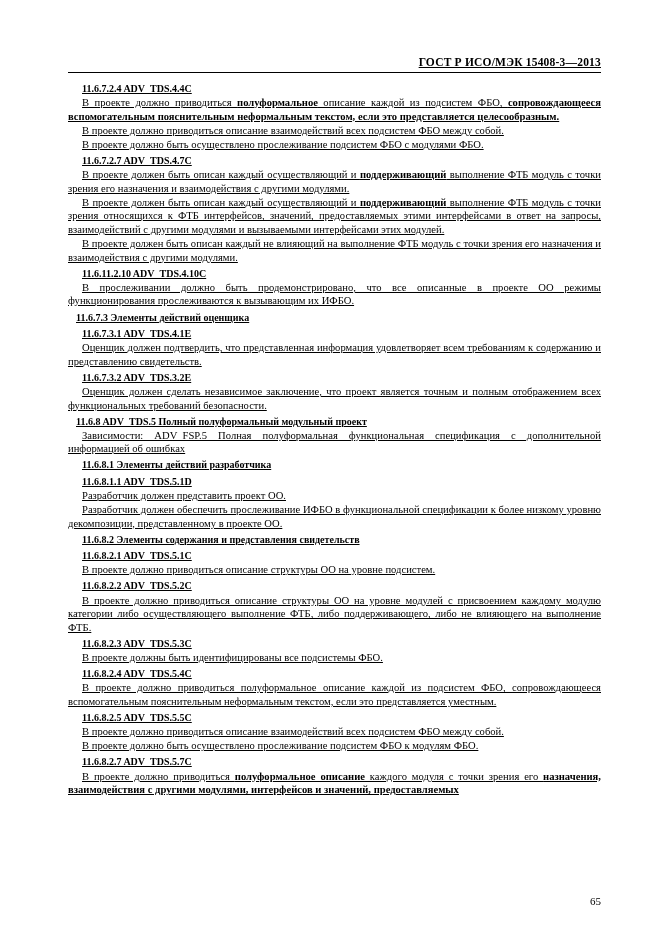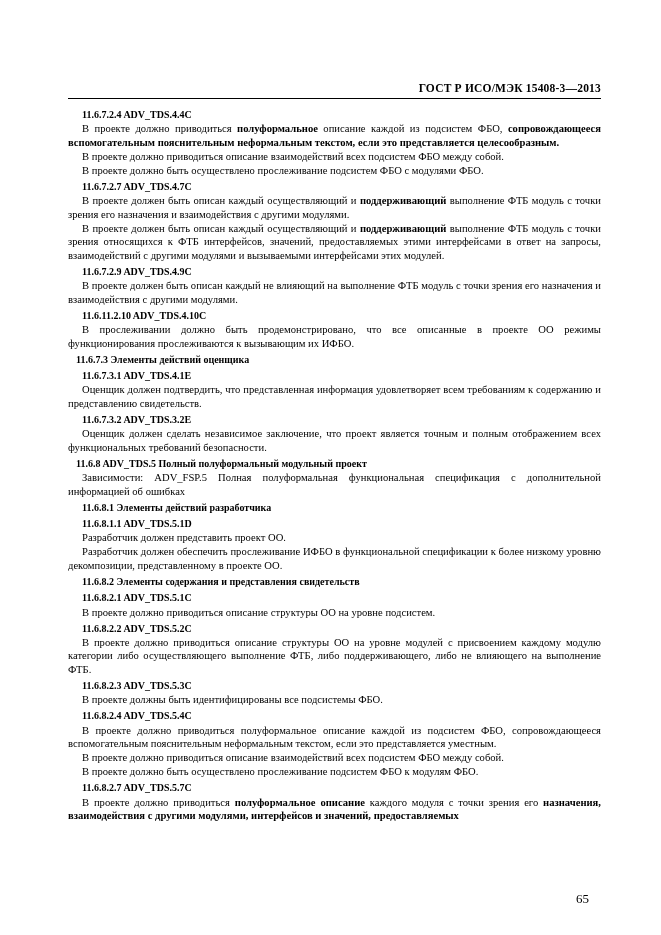--- a/index.html
+++ b/index.html
@@ -13,21 +13,22 @@
     font-family: "Liberation Serif", serif;
     color: #000000;
     position: relative;
   }
   .page {
     position: absolute;
     left: 0; top: 0;
     width: 661px;
     height: 935px;
     box-sizing: border-box;
-    padding: 82px 60px 40px 68px;
+    padding: 56px 60px 40px 68px;
+    text-decoration: underline;
   }
   .header {
     text-align: right;
     font-family: "Liberation Serif", serif;
     font-weight: bold;
     font-size: 11.5px;
     letter-spacing: 0.2px;
     margin-bottom: 4px;
   }
   .rule {
@@ -49,43 +50,42 @@
   }
   .h.indent3 { text-indent: 8px; }
   .p {
     margin: 0 0 0.5px 0;
     text-indent: 14px;
     text-align: justify;
   }
   .b { font-weight: bold; }
   .footer-page {
     position: absolute;
-    right: 72px;
+    right: 60px;
     bottom: 28px;
-    font-size: 13px;
+    font-size: 11px;
     font-family: "Liberation Serif", serif;
   }
 </style>
 </head>
 <body>
 
 <div class="page">
 
   <div class="header">ГОСТ Р ИСО/МЭК 15408-3—2013</div>
   <hr class="rule">
 
   <div class="content" id="content">
       <div class="h">11.6.7.2.4  ADV_TDS.4.4C</div>
       <div class="p"><span>В проекте должно приводиться </span><span class="b">полуформальное</span><span> описание каждой из подсистем ФБО, </span><span class="b">сопровождающееся вспомогательным пояснительным неформальным текстом, если это представляется целесообразным.</span></div>
       <div class="p"><span>В проекте должно приводиться описание взаимодействий всех подсистем ФБО между собой.</span></div>
       <div class="p"><span>В проекте должно быть осуществлено прослеживание подсистем ФБО с модулями ФБО.</span></div>
       <div class="h">11.6.7.2.7  ADV_TDS.4.7C</div>
       <div class="p"><span>В проекте должен быть описан каждый осуществляющий и </span><span class="b">поддерживающий</span><span> выполнение ФТБ модуль с точки зрения его назначения и взаимодействия с другими модулями.</span></div>
       <div class="p"><span>В проекте должен быть описан каждый осуществляющий и </span><span class="b">поддерживающий</span><span> выполнение ФТБ модуль с точки зрения относящихся к ФТБ интерфейсов, значений, предоставляемых этими интерфейсами в ответ на запросы, взаимодействий с другими модулями и вызываемыми интерфейсами этих модулей.</span></div>
-      <div class="h">11.6.7.2.9  ADV_TDS.4.9C</div>
       <div class="p"><span>В проекте должен быть описан каждый не влияющий на выполнение ФТБ модуль с точки зрения его назначения и взаимодействия с другими модулями.</span></div>
       <div class="h">11.6.11.2.10  ADV_TDS.4.10C</div>
       <div class="p"><span>В прослеживании должно быть продемонстрировано, что все описанные в проекте ОО режимы функционирования прослеживаются к вызывающим их ИФБО.</span></div>
       <div class="h indent3">11.6.7.3  Элементы действий оценщика</div>
       <div class="h">11.6.7.3.1  ADV_TDS.4.1E</div>
       <div class="p"><span>Оценщик должен подтвердить, что представленная информация удовлетворяет всем требованиям к содержанию и представлению свидетельств.</span></div>
       <div class="h">11.6.7.3.2  ADV_TDS.3.2E</div>
       <div class="p"><span>Оценщик должен сделать независимое заключение, что проект является точным и полным отображением всех функциональных требований безопасности.</span></div>
       <div class="h indent3">11.6.8  ADV_TDS.5   Полный полуформальный модульный проект</div>
       <div class="p"><span>Зависимости: ADV_FSP.5 Полная полуформальная функциональная спецификация с дополнительной информацией об ошибках</span></div>
@@ -95,20 +95,21 @@
       <div class="p"><span>Разработчик должен обеспечить прослеживание ИФБО в функциональной спецификации к более низкому уровню декомпозиции, представленному в проекте ОО.</span></div>
       <div class="h">11.6.8.2  Элементы содержания и представления свидетельств</div>
       <div class="h">11.6.8.2.1  ADV_TDS.5.1C</div>
       <div class="p"><span>В проекте должно приводиться описание структуры ОО на уровне подсистем.</span></div>
       <div class="h">11.6.8.2.2  ADV_TDS.5.2C</div>
       <div class="p"><span>В проекте должно приводиться описание структуры ОО на уровне модулей с присвоением каждому модулю категории либо осуществляющего выполнение ФТБ, либо поддерживающего, либо не влияющего на выполнение ФТБ.</span></div>
       <div class="h">11.6.8.2.3  ADV_TDS.5.3C</div>
       <div class="p"><span>В проекте должны быть идентифицированы все подсистемы ФБО.</span></div>
       <div class="h">11.6.8.2.4  ADV_TDS.5.4C</div>
       <div class="p"><span>В проекте должно приводиться полуформальное описание каждой из подсистем ФБО, сопровождающееся вспомогательным пояснительным неформальным текстом, если это представляется уместным.</span></div>
+      <div class="h">11.6.8.2.5  ADV_TDS.5.5C</div>
       <div class="p"><span>В проекте должно приводиться описание взаимодействий всех подсистем ФБО между собой.</span></div>
       <div class="p"><span>В проекте должно быть осуществлено прослеживание подсистем ФБО к модулям ФБО.</span></div>
       <div class="h">11.6.8.2.7  ADV_TDS.5.7C</div>
       <div class="p"><span>В проекте должно приводиться </span><span class="b">полуформальное описание</span><span> каждого модуля с точки зрения его </span><span class="b">назначения, взаимодействия с другими модулями, интерфейсов и значений, предоставляемых</span></div>
     </div>
 
   <div class="footer-page">65</div>
 </div>
 
 </body></html>

